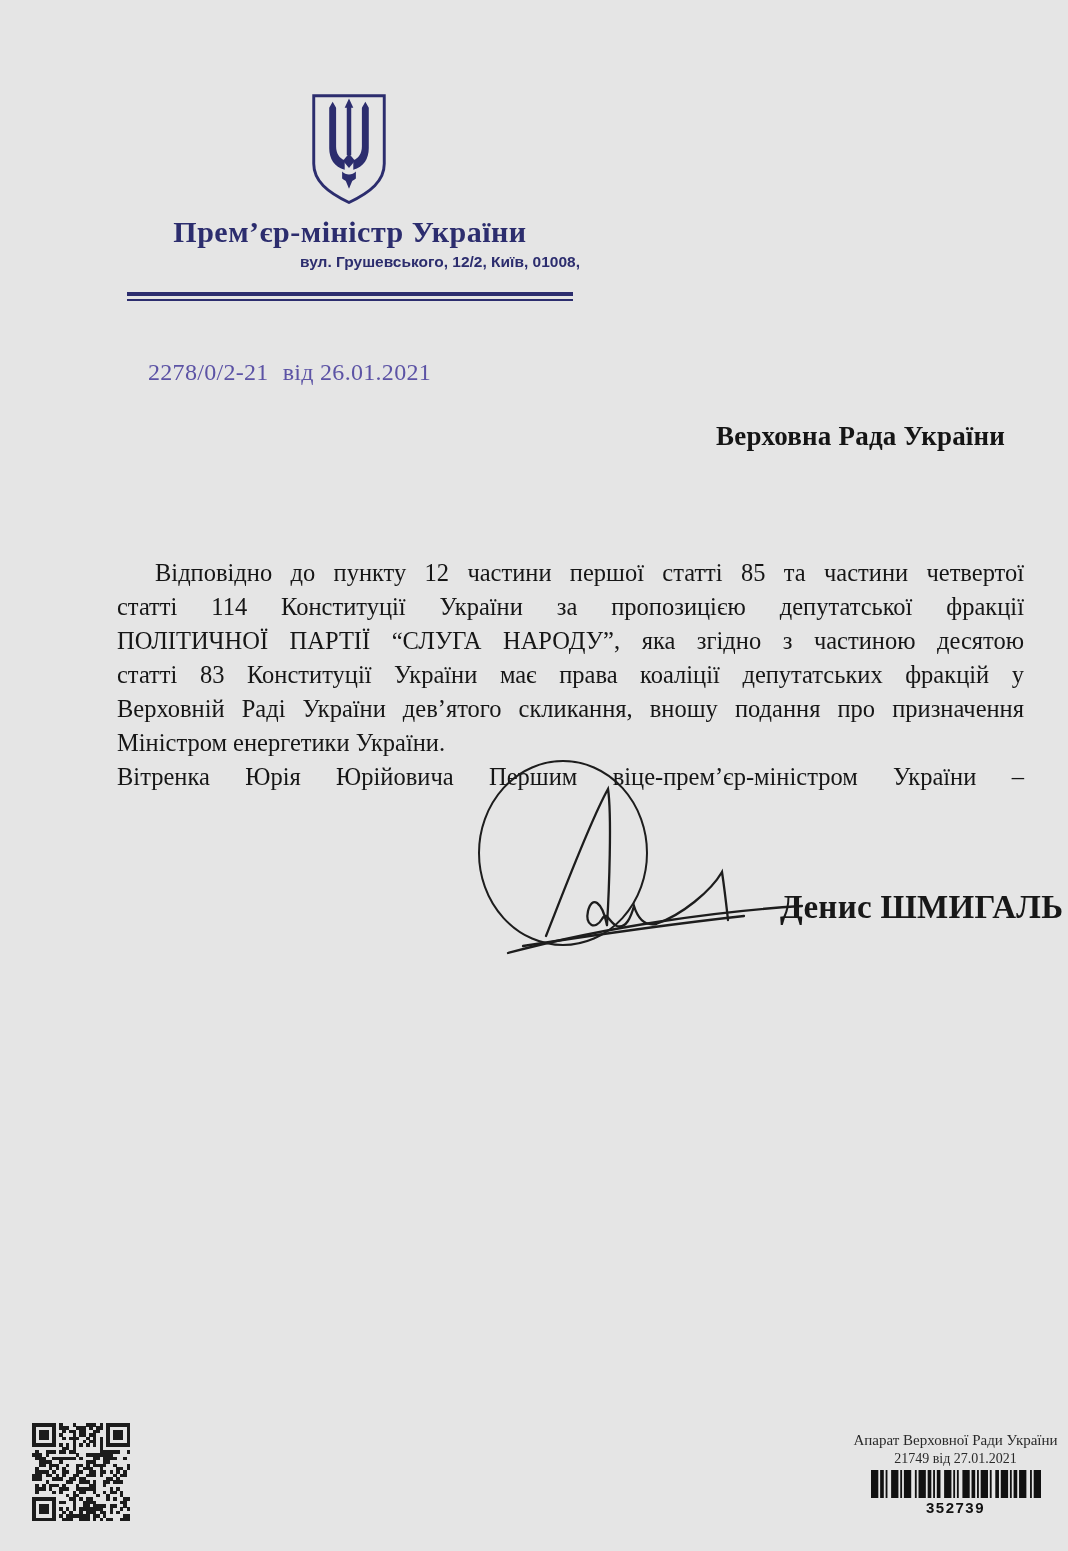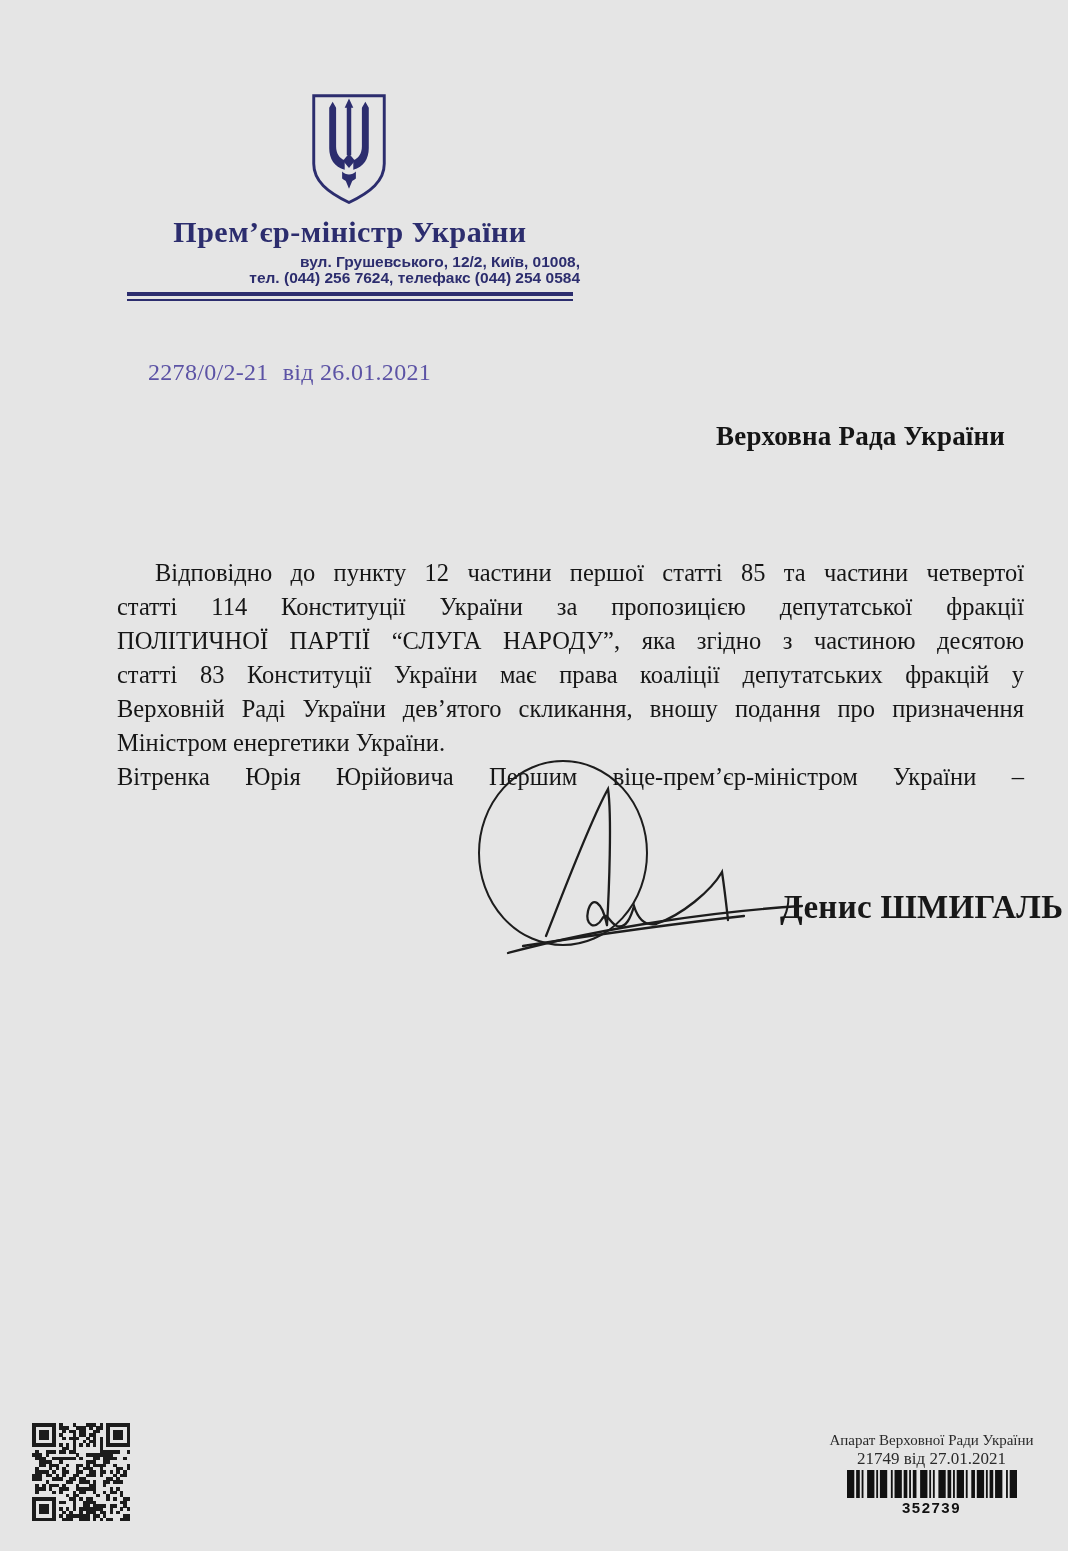--- a/index.html
+++ b/index.html
@@ -50,25 +50,25 @@
   .sig{position:absolute;left:468px;top:753px;width:345px;height:205px;}
   .sig svg{width:100%;height:100%;display:block;}
   .signer{
     position:absolute;left:780px;top:889px;
     font-weight:bold;font-size:33px;color:#181818;letter-spacing:.3px;
   }
   
   .qr{position:absolute;left:32px;top:1423px;width:98px;height:98px;}
   .qr svg{width:100%;height:100%;display:block;}
   .stamp{
-    position:absolute;left:824px;top:1432px;width:215px;
+    position:absolute;left:848px;top:1432px;width:215px;
     text-align:center;color:#2a2a2a;
   }
   .st-org{font-size:15px;line-height:17px;}
-  .st-num{font-size:17px;line-height:19px;}
+  .st-num{font-size:14px;line-height:19px;}
   .barcode{width:170px;height:28px;margin:2px auto 0;}
   .barcode svg{width:100%;height:100%;display:block;}
   .st-code{
     font-family:"Liberation Sans", sans-serif;font-weight:bold;
     font-size:15px;letter-spacing:1.5px;color:#111;margin-top:1px;
   }
 </style>
 </head>
 <body>
 
@@ -84,21 +84,20 @@
           <path d="M50,10 L55,21 L52.6,21 L52.6,76 L47.4,76 L47.4,21 L45,21 Z"></path>
           <path d="M50,74 L57,82.5 L50,91 L43,82.5 Z"></path>
           <path d="M42,95 C46,99.5 54,99.5 58,95 L58,103 C53,107.5 47,107.5 42,103 Z"></path>
           <path d="M46,105.5 H54 L50,115 Z"></path>
         </g>
       </svg>
     </div>
     <div class="lh-title">Прем’єр-міністр України</div>
     <div class="lh-addr">
       <div>вул. Грушевського, 12/2, Київ, 01008,</div>
-      <div>тел. (044) 256 7624, телефакс (044) 254 0584</div>
     </div>
     <div class="rule">
         <div class="rule2"></div>
       </div>
   </div>
 
   <div class="ref">
     <span>2278/0/2-21</span><span class="ref-date">від 26.01.2021</span>
   </div>
 

